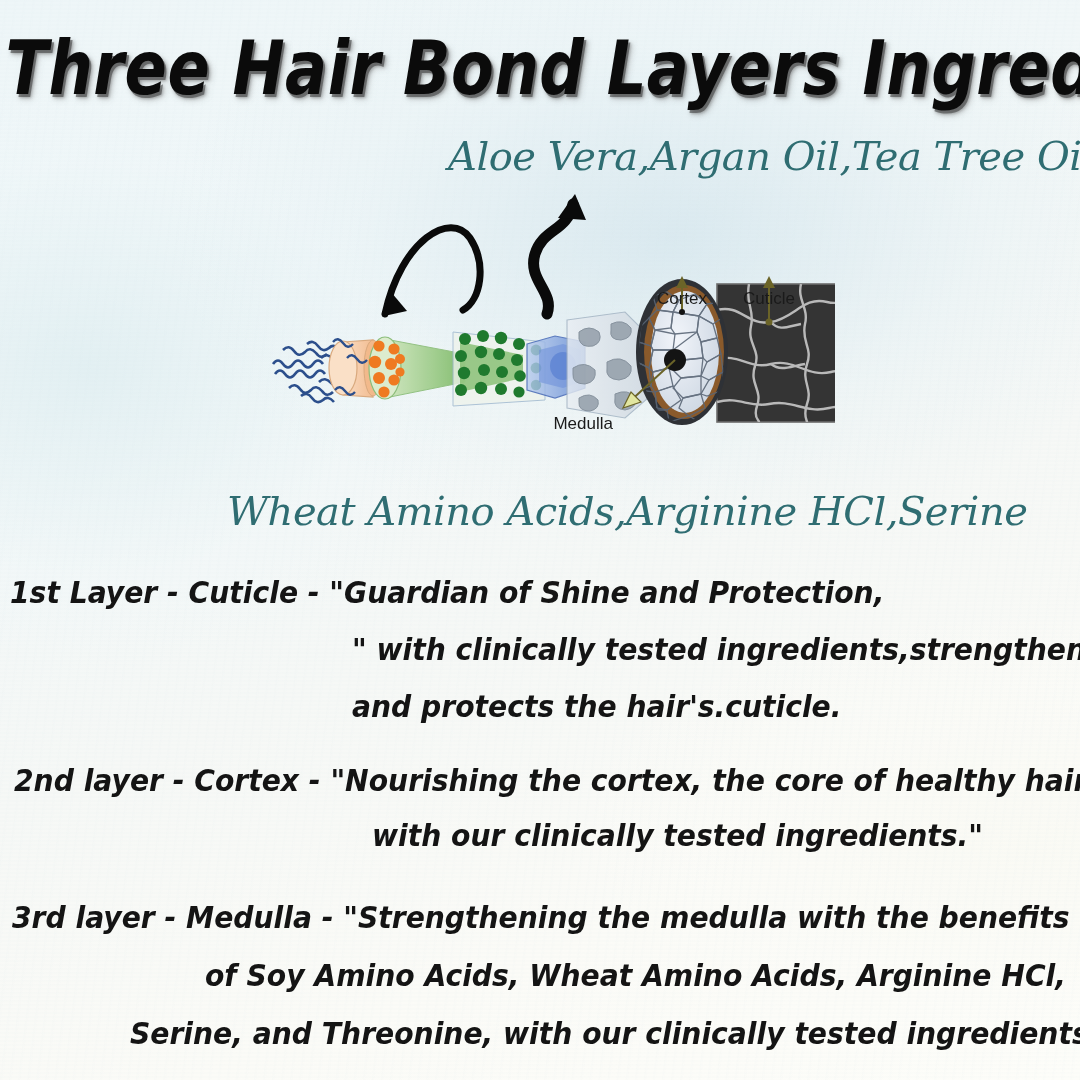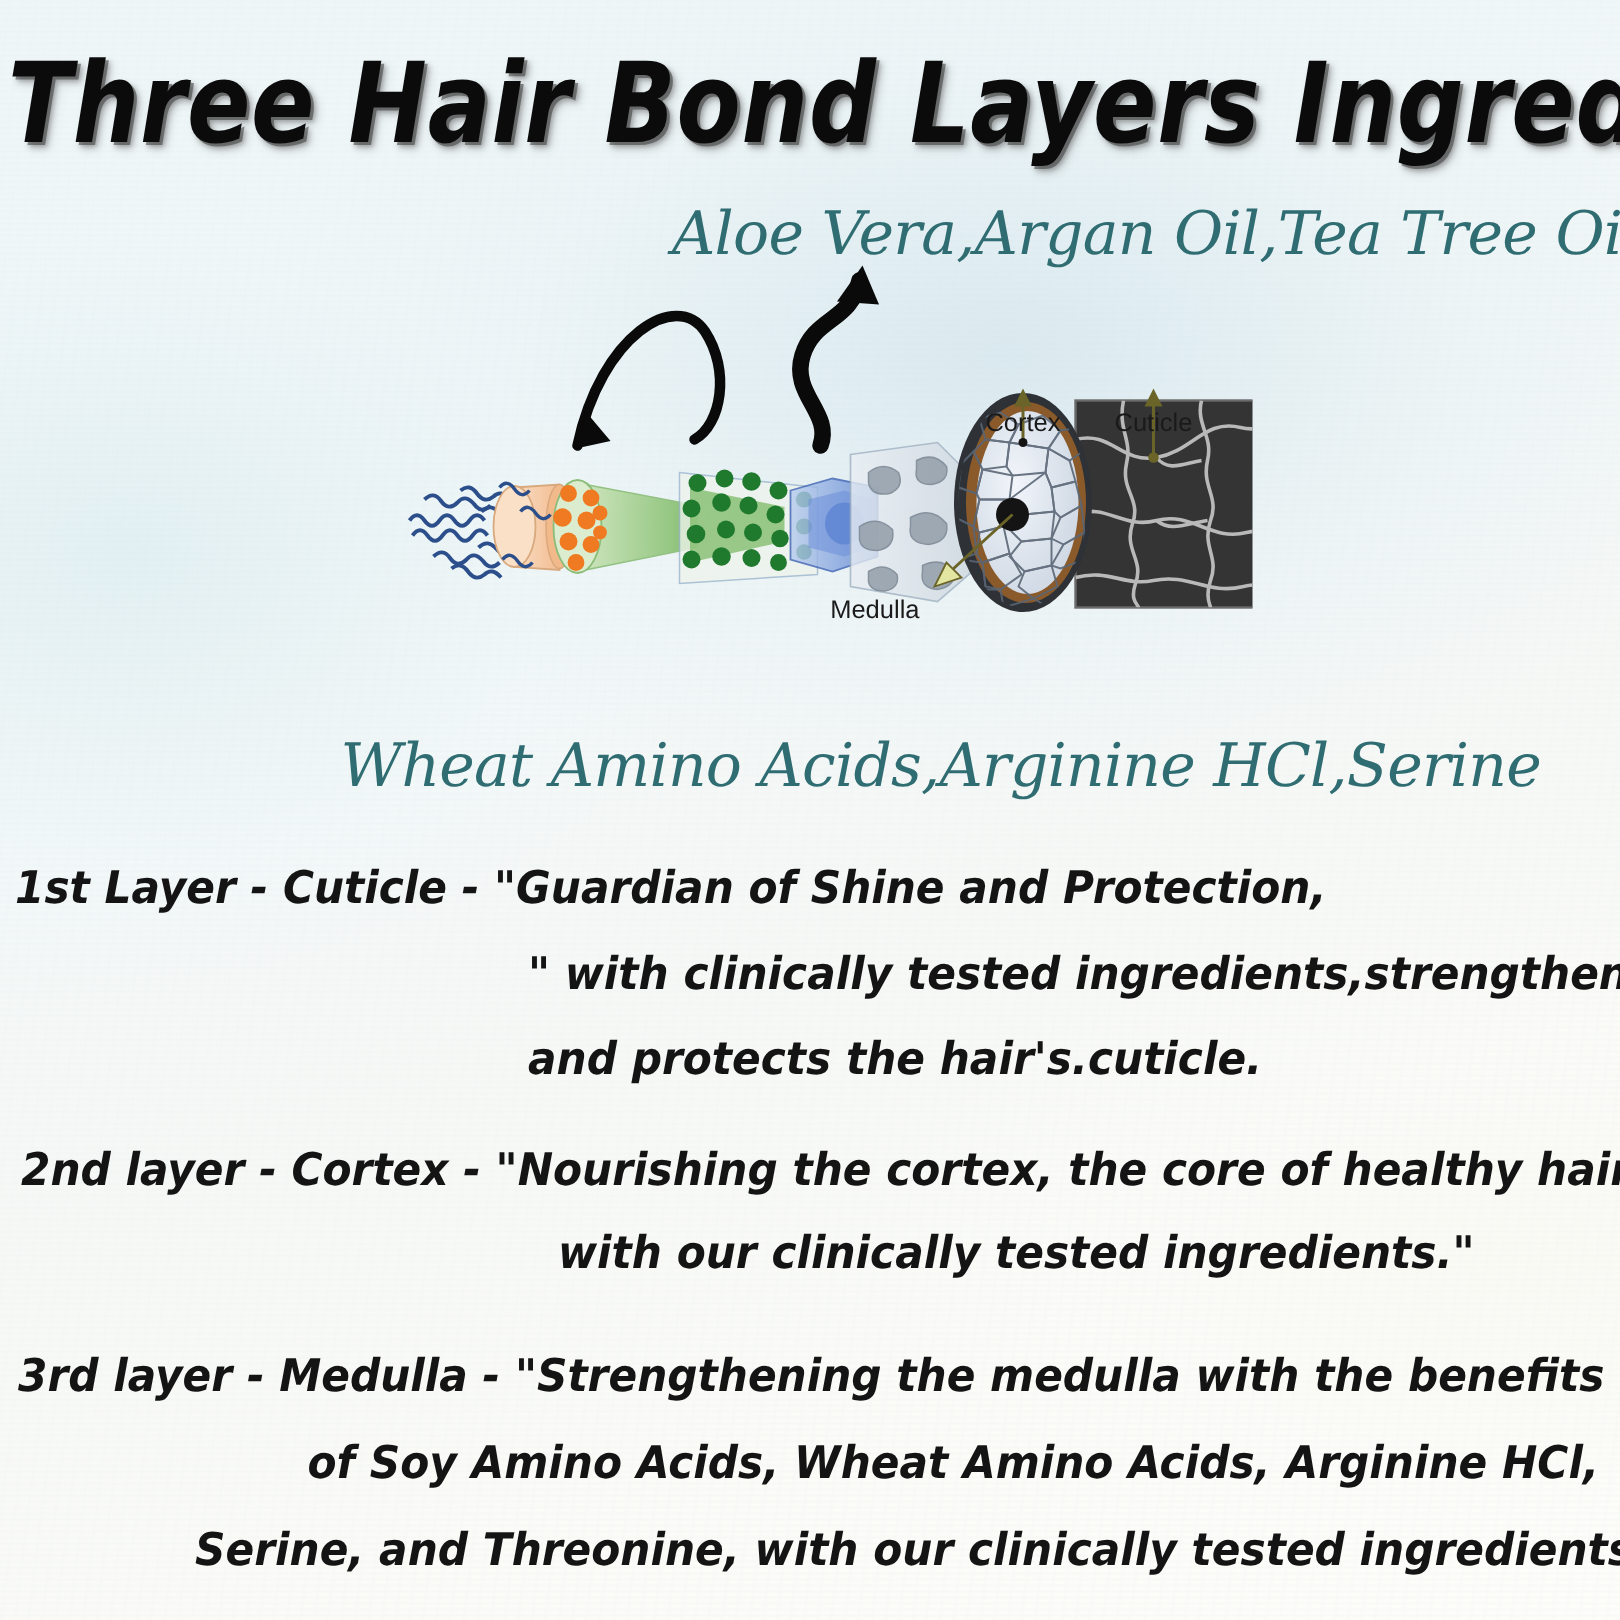--- a/index.html
+++ b/index.html
@@ -79,21 +79,21 @@
     pointer-events: none;
     z-index: -1;
   }
   #script-1 { top: 133px; left: 448px; }
   #script-2 { top: 488px; left: 227px; }
 
   
   #diagram {
     position: absolute;
     left: 255px;
-    top: 175px;
+    top: 192px;
     width: 580px;
     height: 290px;
   }
   #diagram svg { display: block; }
 
   
   .block { position: absolute; width: 1080px; }
   .tline {
     font-family: "DejaVu Sans", sans-serif;
     font-weight: bold;

